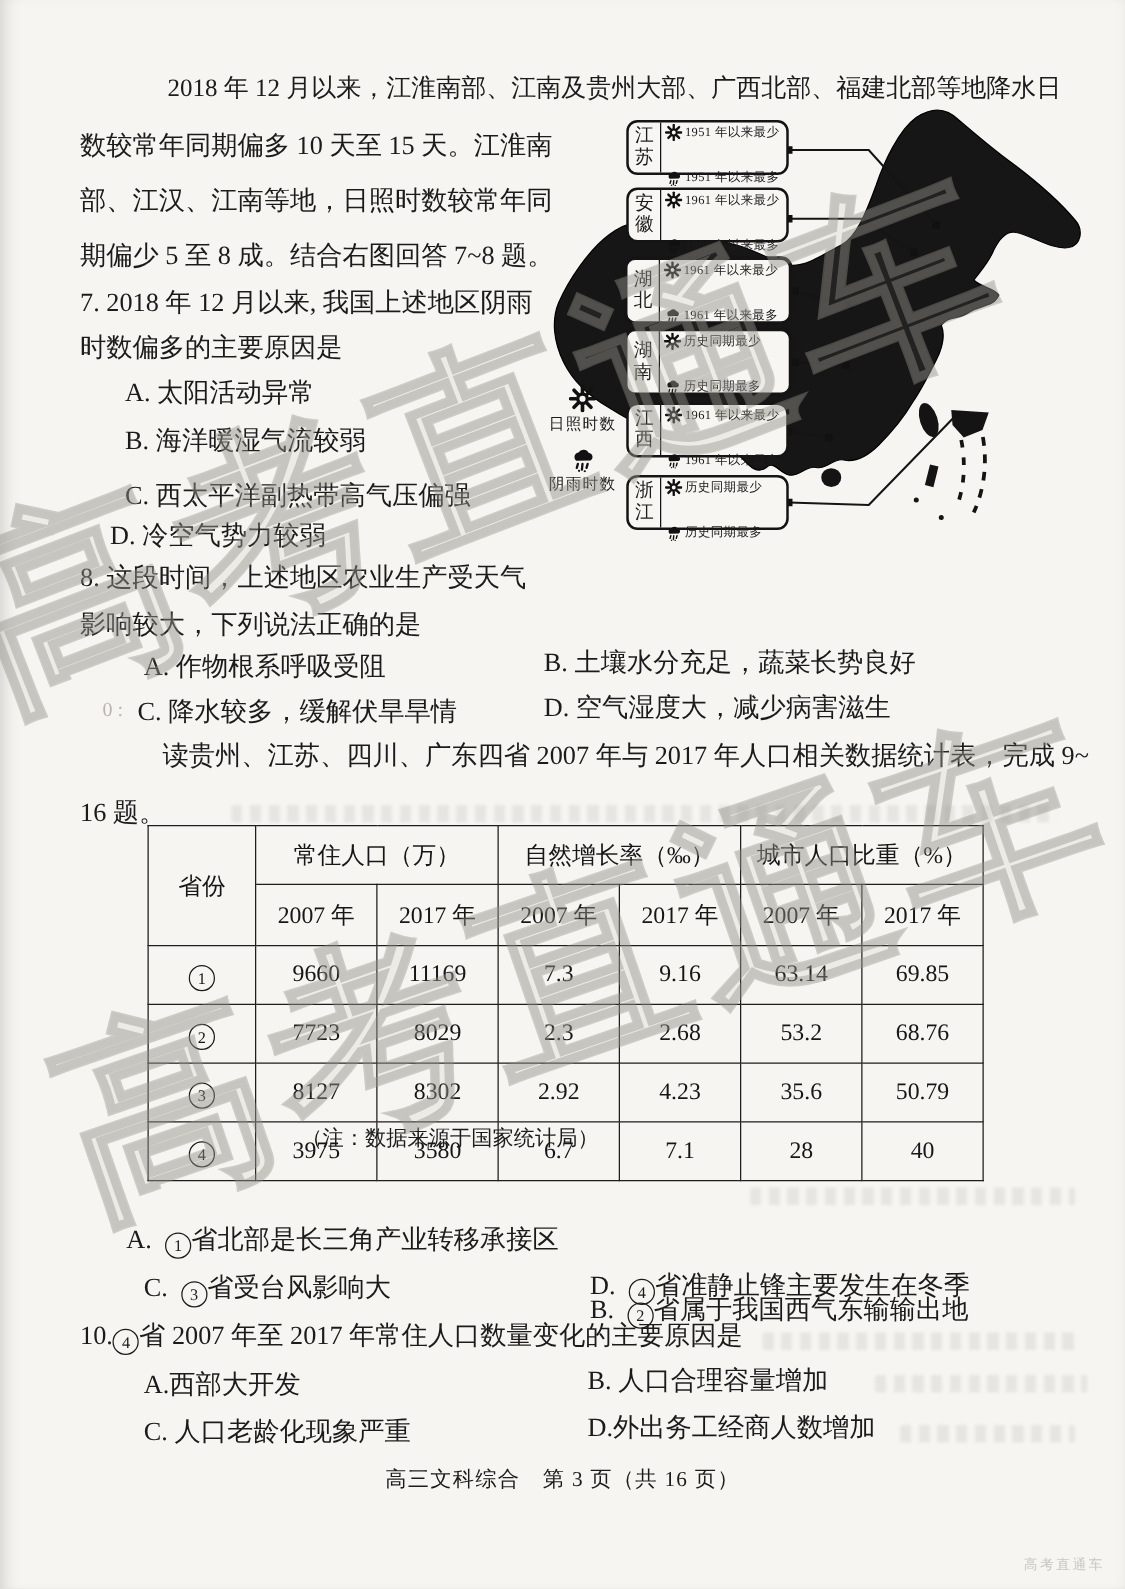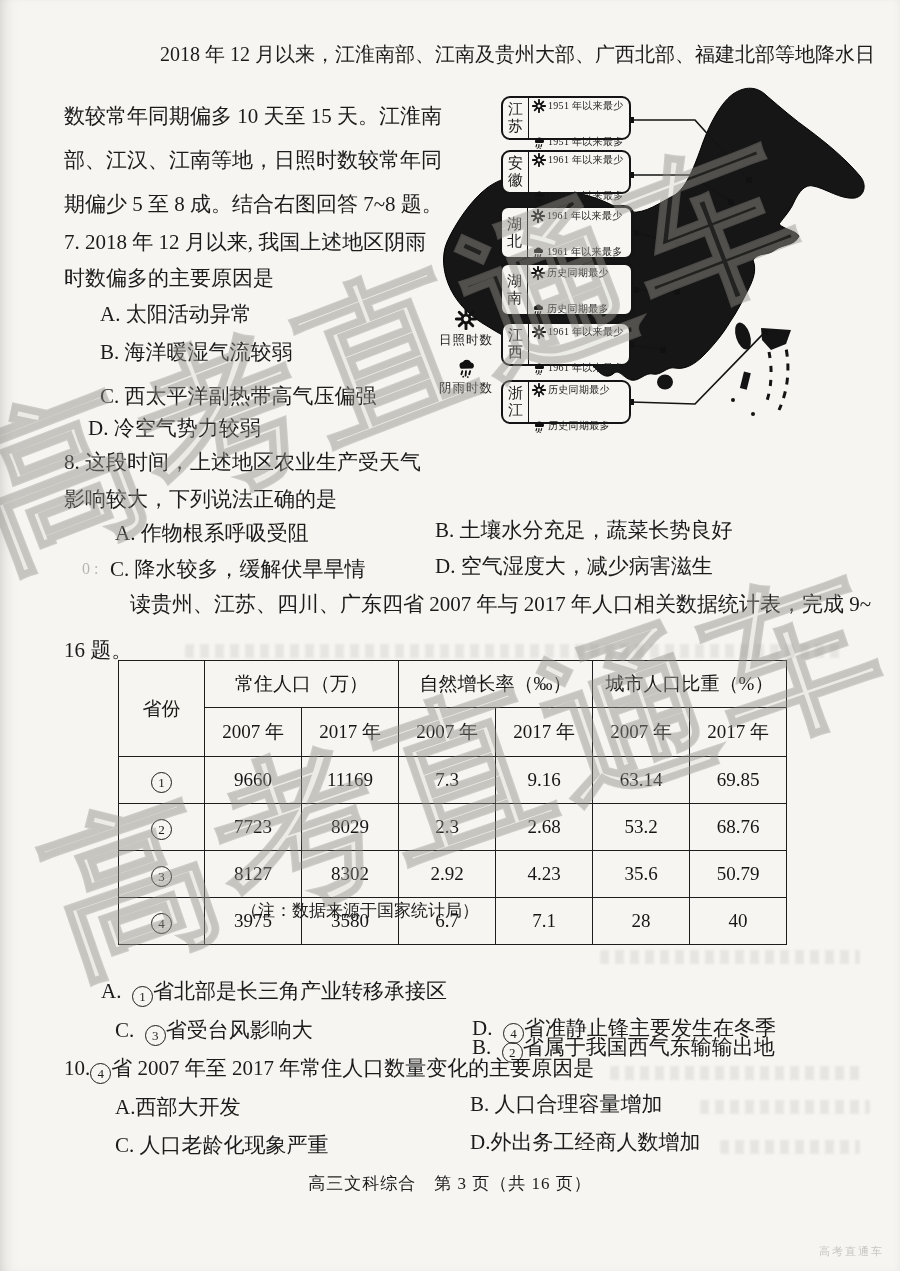--- a/index.html
+++ b/index.html
@@ -71,21 +71,21 @@
           <line x1="8" y1="16.5" x2="7" y2="20"></line>
             <line x1="12" y1="16.5" x2="11.5" y2="21.5"></line>
           <line x1="16.5" y1="16.5" x2="15.5" y2="20"></line>
         </g>
         <circle cx="9" cy="22.5" r="1" fill="#111"></circle>
           <circle cx="14" cy="23" r="1" fill="#111"></circle>
       </symbol>
     </defs>
   </svg>
 
-  <div class="tline" style="left:134px;top:43px;font-size:20px;margin-left:26px;">2018 年 12 月以来，江淮南部、江南及贵州大部、广西北部、福建北部等地降水日</div>
+  <div class="tline" style="left:134px;top:60px;font-size:20px;">2018 年 12 月以来，江淮南部、江南及贵州大部、广西北部、福建北部等地降水日</div>
   <div class="tline" style="left:64px;top:104px;">数较常年同期偏多 10 天至 15 天。江淮南</div>
   <div class="tline" style="left:64px;top:148px;">部、江汉、江南等地，日照时数较常年同</div>
   <div class="tline" style="left:64px;top:192px;">期偏少 5 至 8 成。结合右图回答 7~8 题。</div>
 
   <div class="tline" style="left:64px;top:230px;">7. 2018 年 12 月以来, 我国上述地区阴雨</div>
   <div class="tline" style="left:64px;top:266px;">时数偏多的主要原因是</div>
   <div class="tline" style="left:100px;top:302px;">A.  太阳活动异常</div>
   <div class="tline" style="left:100px;top:340px;">B.  海洋暖湿气流较弱</div>
   <div class="tline" style="left:100px;top:384px;">C.  西太平洋副热带高气压偏强</div>
   <div class="tline" style="left:88px;top:416px;">D.  冷空气势力较弱</div>

